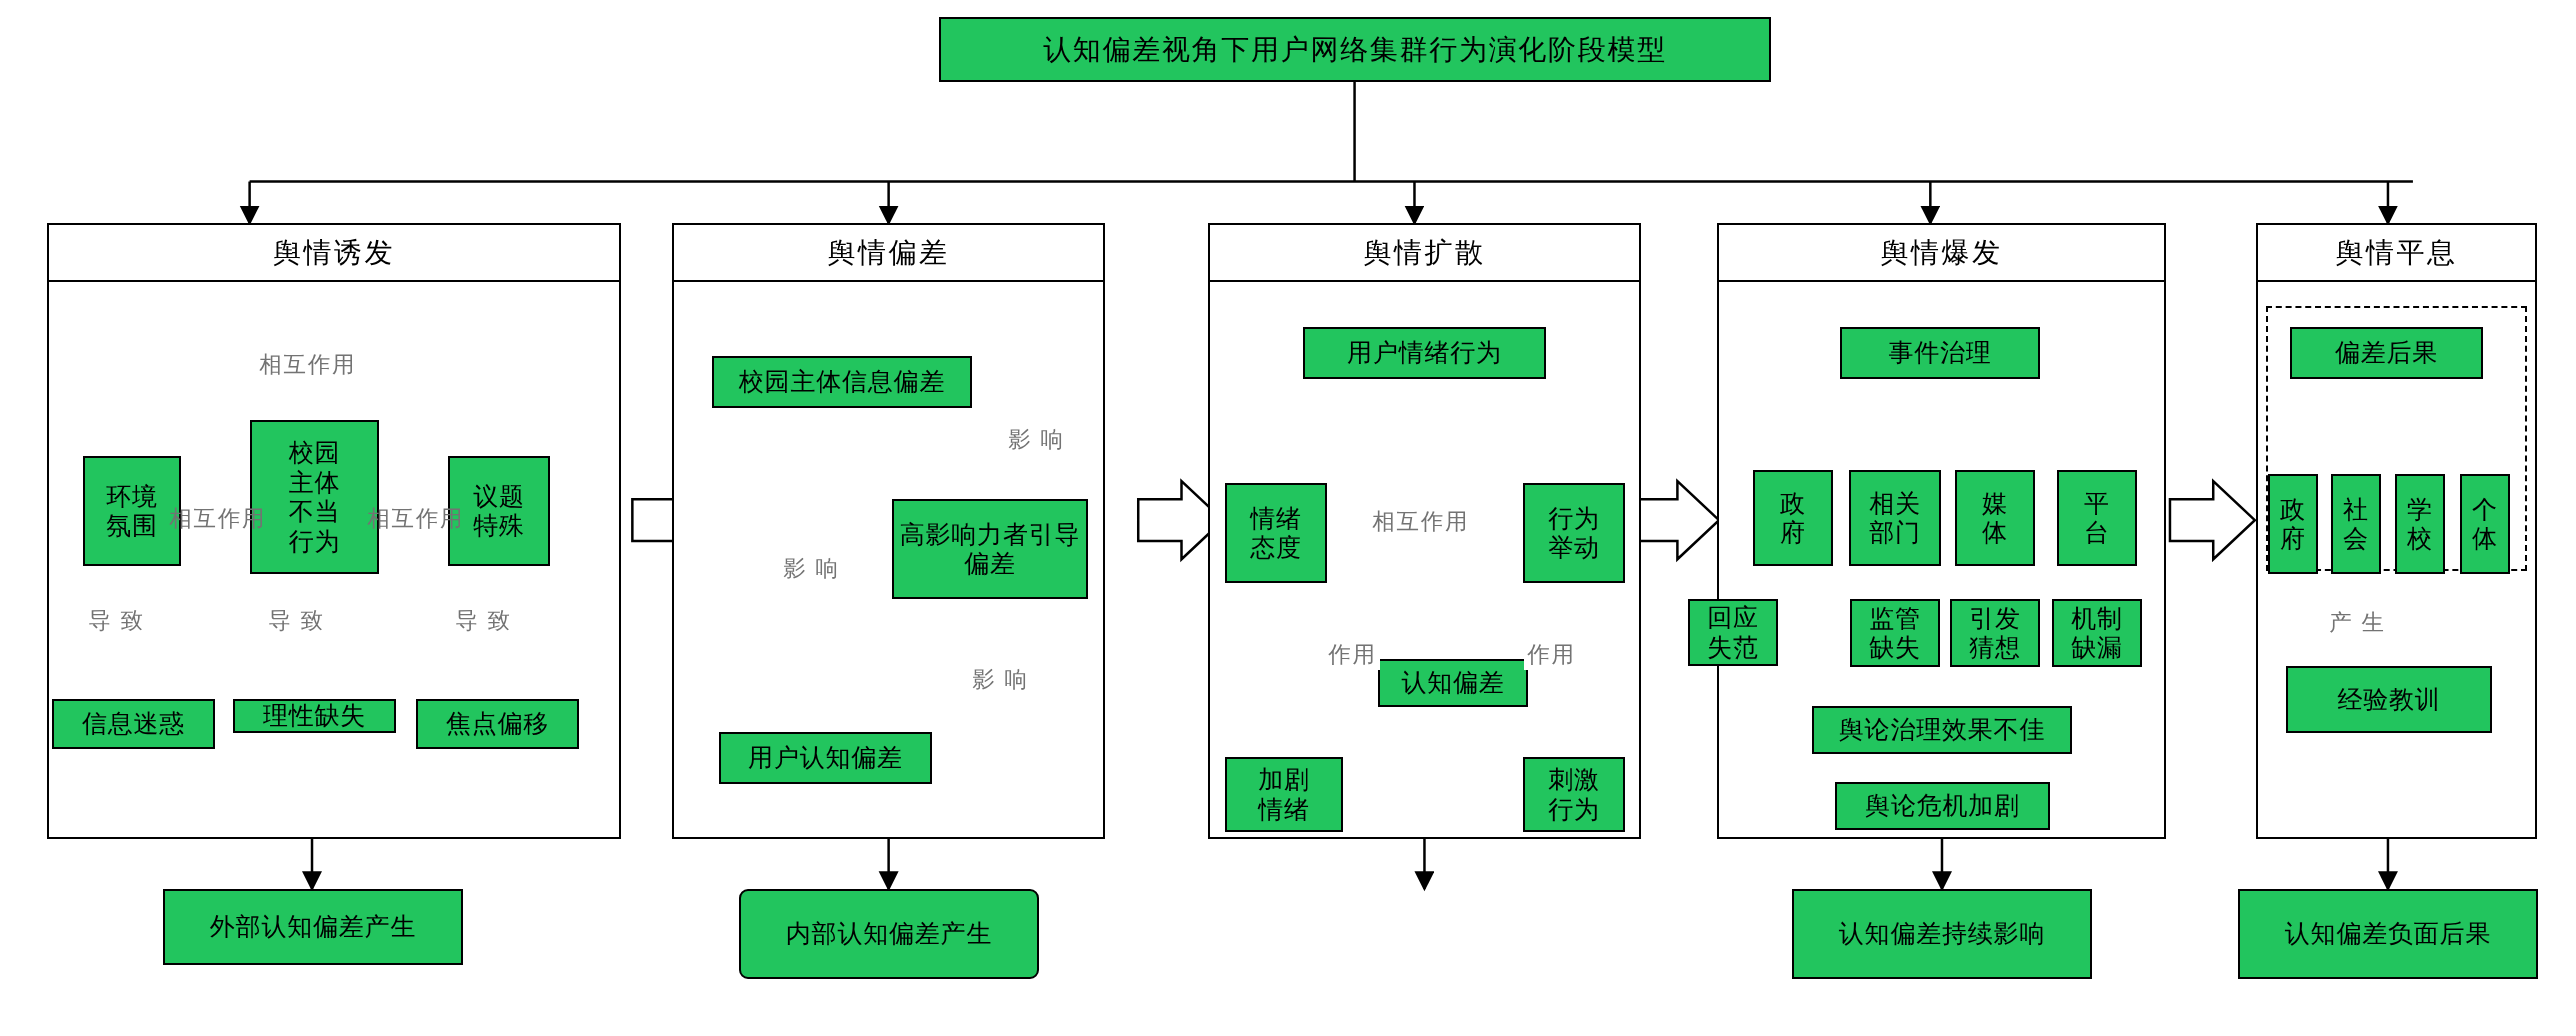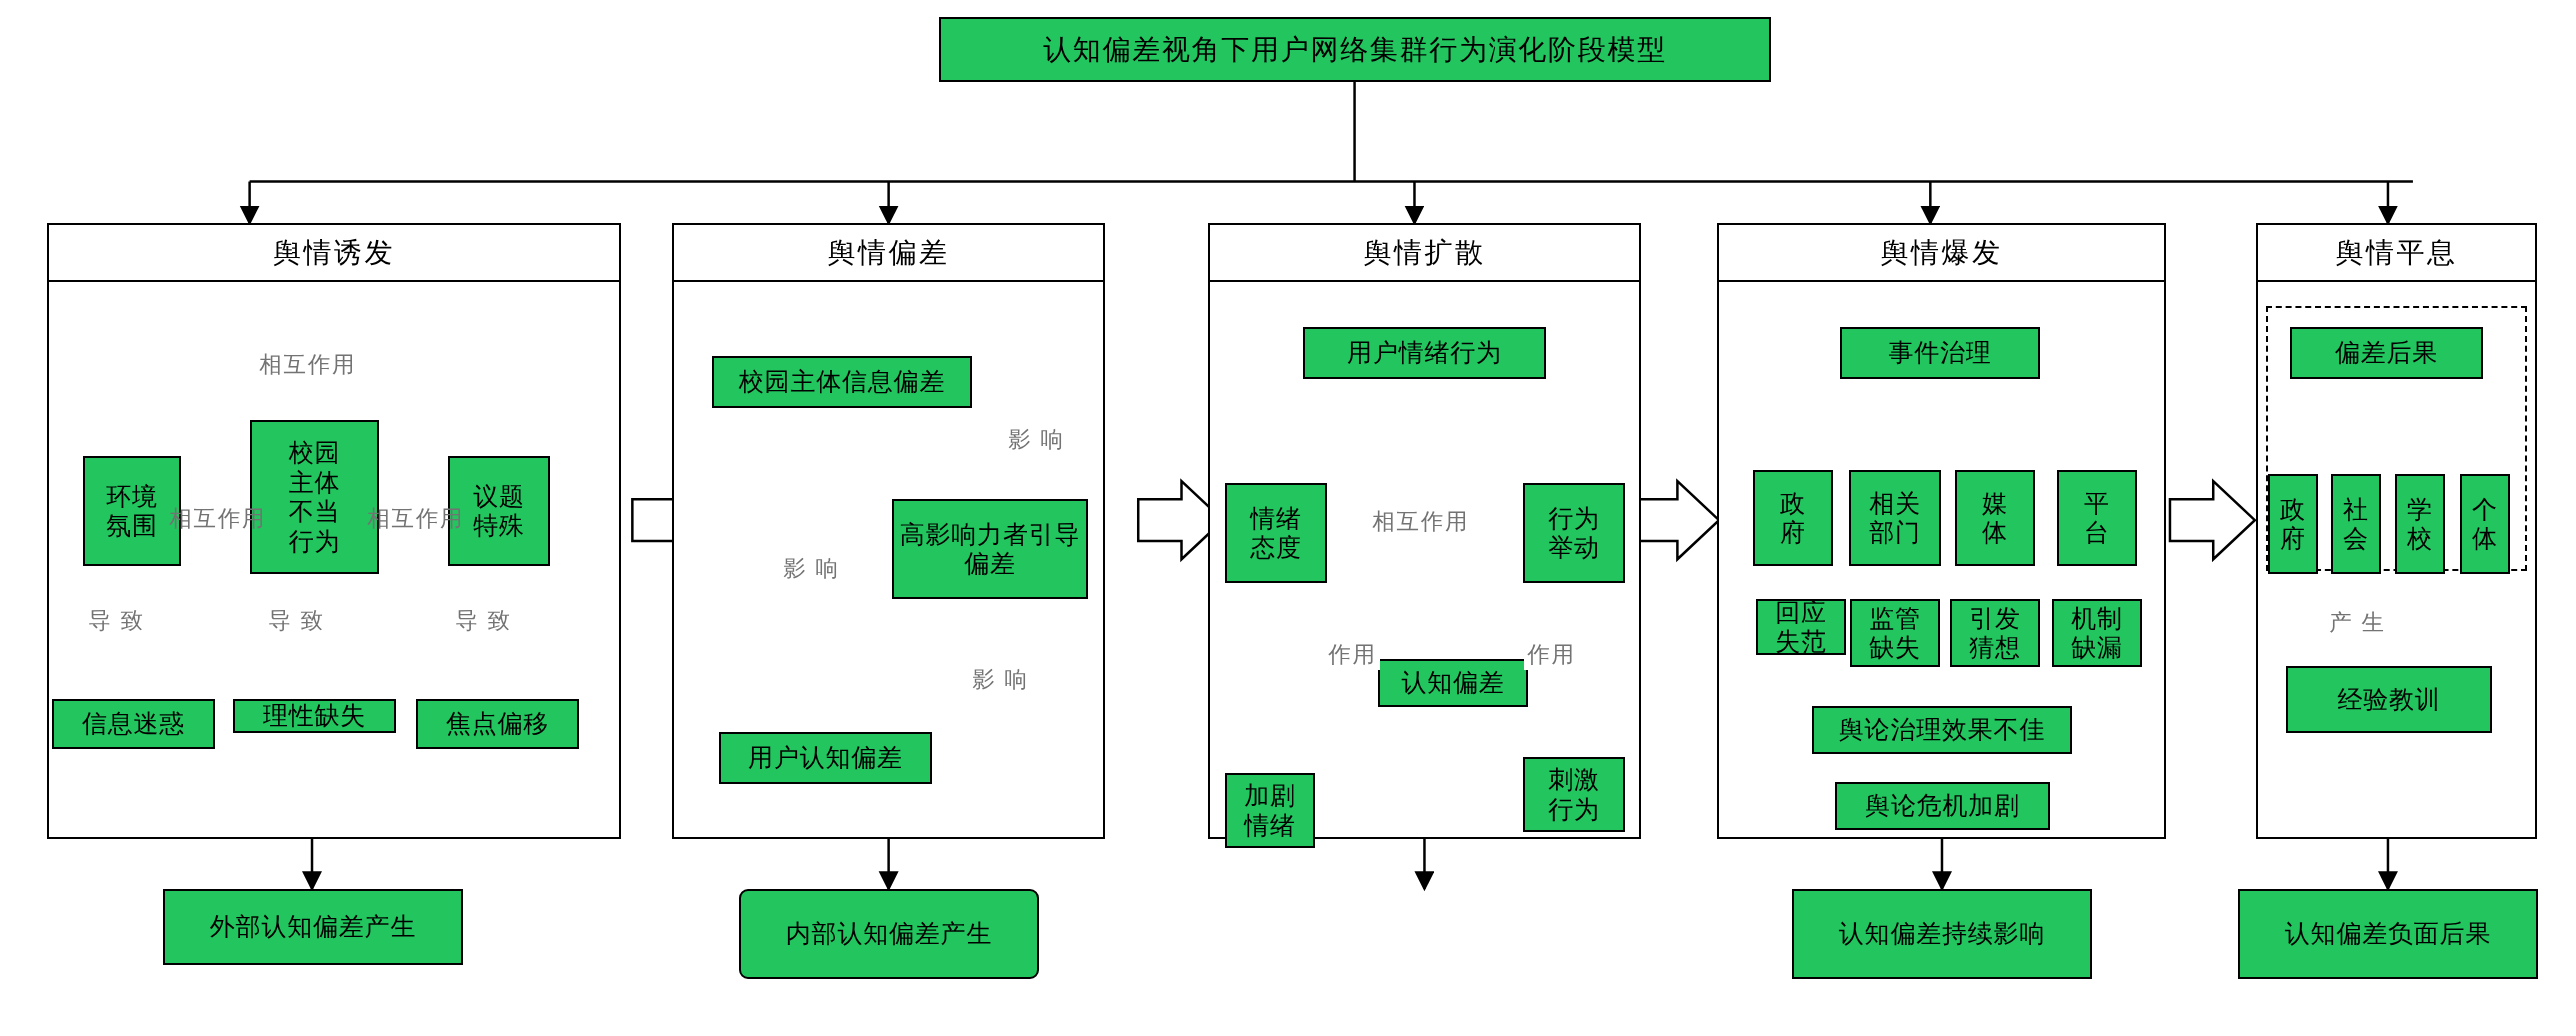--- a/index.html
+++ b/index.html
@@ -208,41 +208,41 @@
 
   <div class="stage-box" style="left:1208px; top:223px; width:433px; height:616px;">
     <div class="stage-head">舆情扩散</div>
   </div>
   <div class="node" style="left:1303px; top:327px; width:243px; height:52px;">用户情绪行为</div>
   <div class="node" style="left:1225px; top:483px; width:102px; height:100px; white-space:pre-line;">情绪
 态度</div>
   <div class="node" style="left:1523px; top:483px; width:102px; height:100px; white-space:pre-line;">行为
 举动</div>
   <div class="node" style="left:1378px; top:659px; width:150px; height:48px;">认知偏差</div>
-  <div class="node" style="left:1225px; top:757px; width:90px; height:75px; white-space:pre-line;margin-top:16px;">加剧
+  <div class="node" style="left:1225px; top:757px; width:118px; height:75px; white-space:pre-line;">加剧
 情绪</div>
   <div class="node" style="left:1523px; top:757px; width:102px; height:75px; white-space:pre-line;">刺激
 行为</div>
   <div class="label" style="left:1369px; top:506px;">相互作用</div>
   <div class="label small" style="left:1325px; top:639px;">作用</div>
   <div class="label small" style="left:1524px; top:639px;">作用</div>
 
   <div class="stage-box" style="left:1717px; top:223px; width:449px; height:616px;">
     <div class="stage-head">舆情爆发</div>
   </div>
   <div class="node" style="left:1840px; top:327px; width:200px; height:52px;">事件治理</div>
   <div class="node" style="left:1753px; top:470px; width:80px; height:96px; white-space:pre-line;">政
 府</div>
   <div class="node" style="left:1849px; top:470px; width:92px; height:96px; white-space:pre-line;">相关
 部门</div>
   <div class="node" style="left:1955px; top:470px; width:80px; height:96px; white-space:pre-line;">媒
 体</div>
   <div class="node" style="left:2057px; top:470px; width:80px; height:96px; white-space:pre-line;">平
 台</div>
-  <div class="node" style="left:1756px; top:599px; width:90px; height:56px; white-space:pre-line;">回应
+  <div class="node" style="left:1688px; top:599px; width:90px; height:67px; white-space:pre-line;">回应
 失范</div>
   <div class="node" style="left:1850px; top:599px; width:90px; height:68px; white-space:pre-line;">监管
 缺失</div>
   <div class="node" style="left:1950px; top:599px; width:90px; height:68px; white-space:pre-line;">引发
 猜想</div>
   <div class="node" style="left:2052px; top:599px; width:90px; height:68px; white-space:pre-line;">机制
 缺漏</div>
   <div class="node" style="left:1812px; top:706px; width:260px; height:48px;">舆论治理效果不佳</div>
   <div class="node" style="left:1835px; top:782px; width:215px; height:48px;">舆论危机加剧</div>
   <div class="node" style="left:1792px; top:889px; width:300px; height:90px;">认知偏差持续影响</div>

